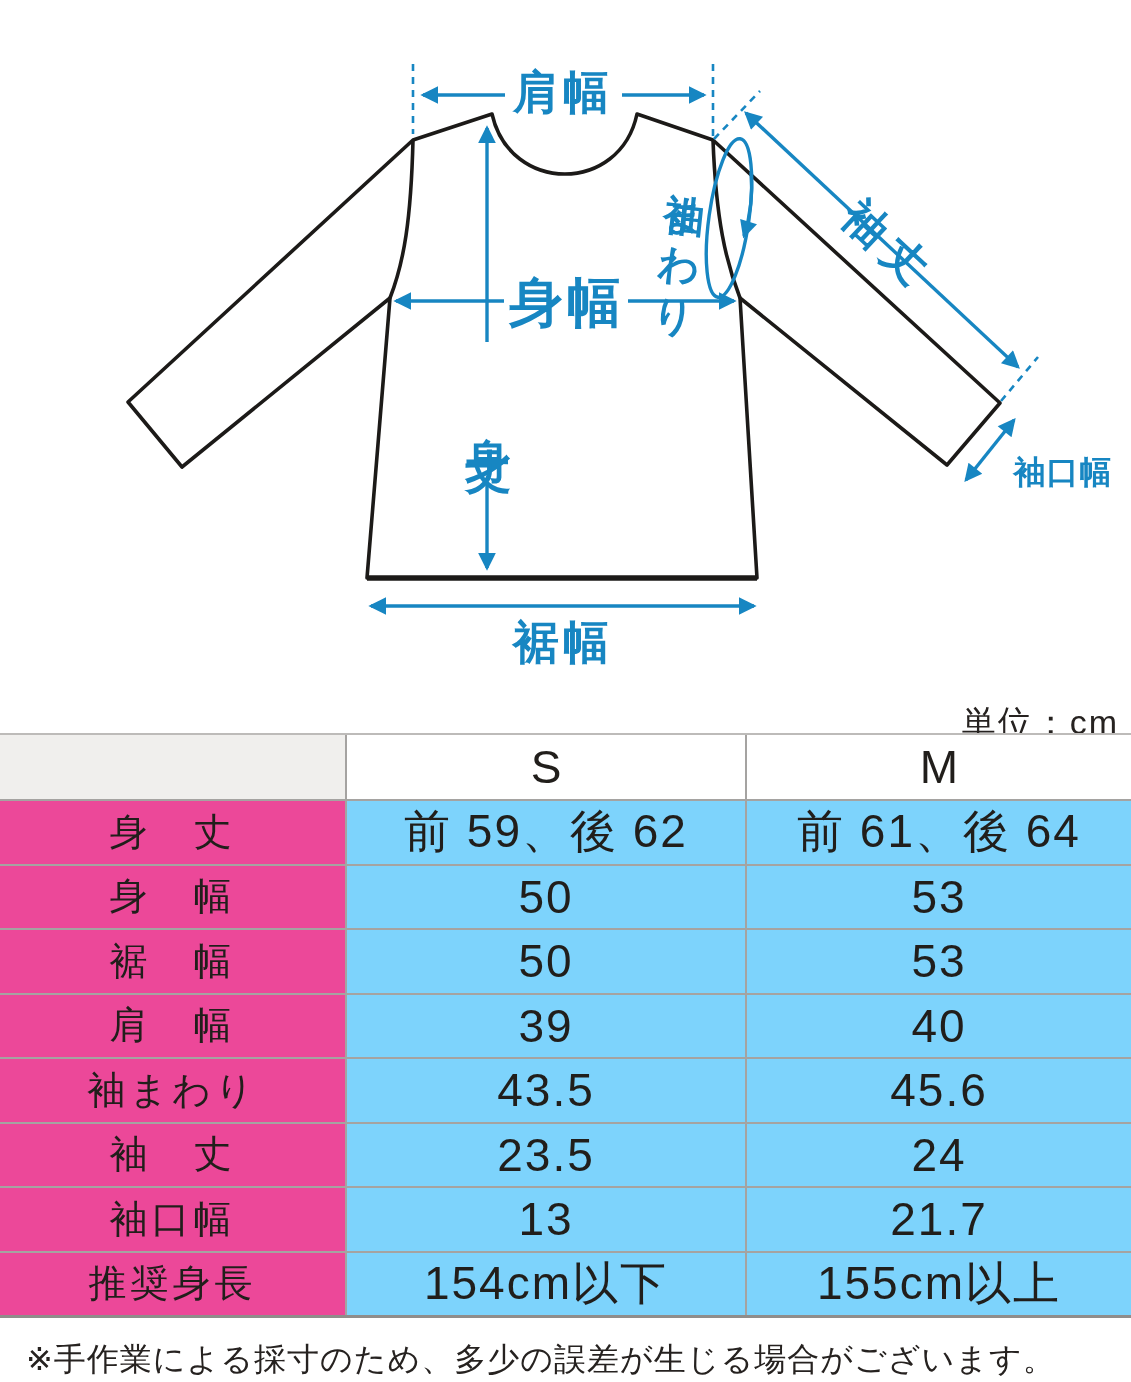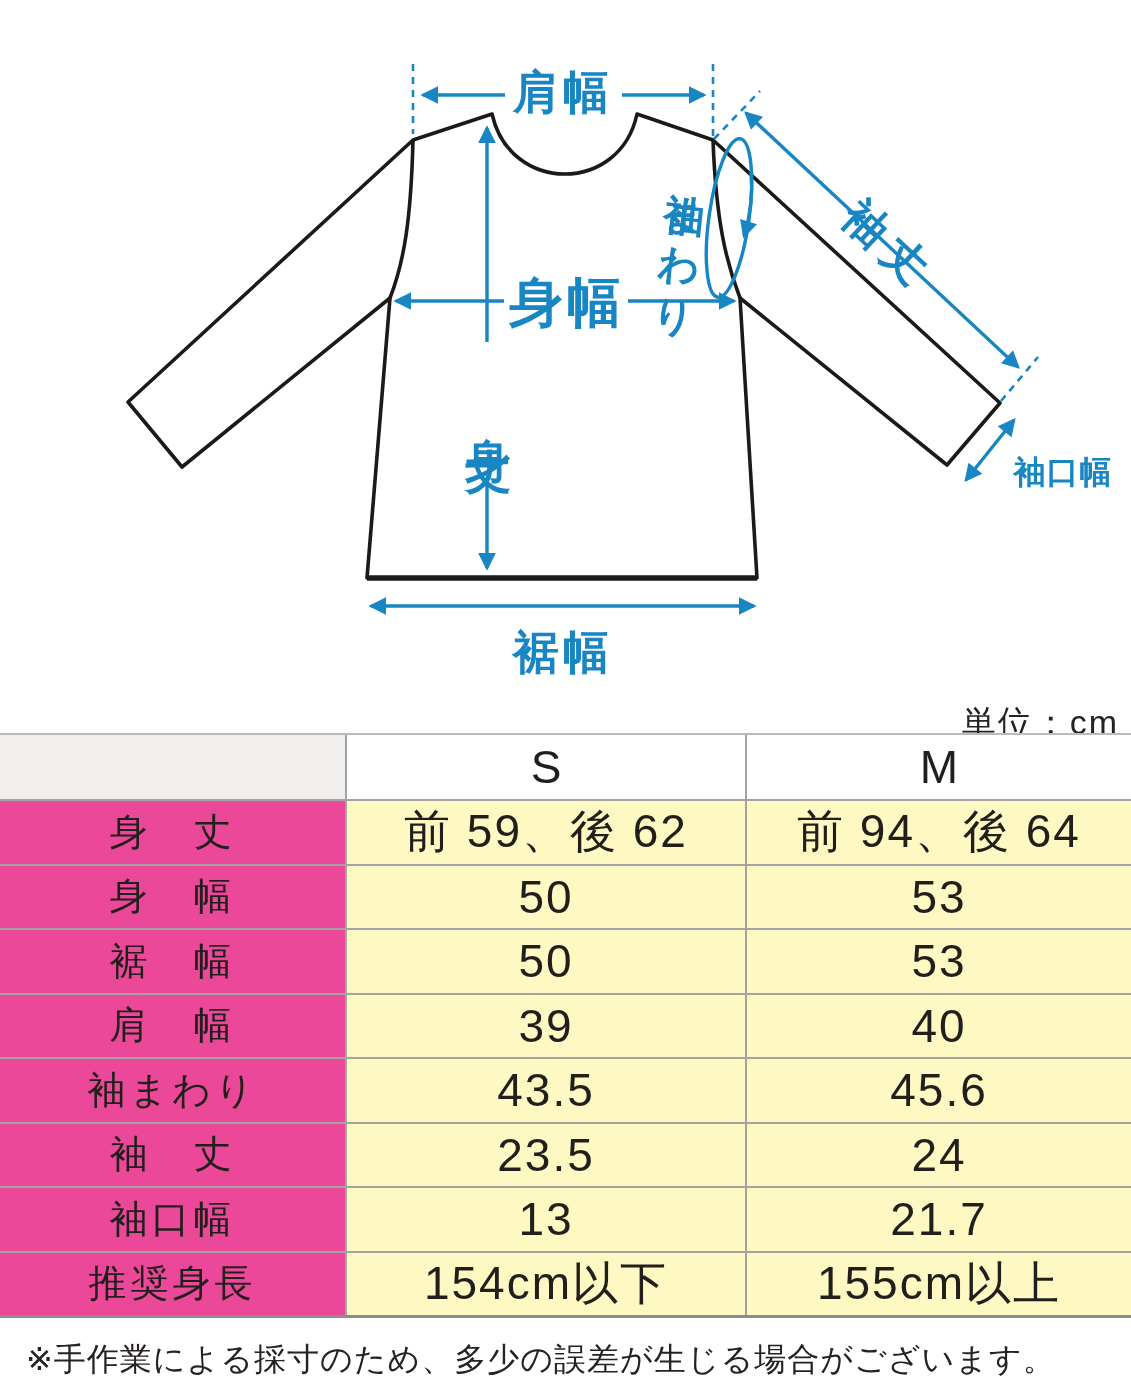--- a/index.html
+++ b/index.html
@@ -4,40 +4,40 @@
 <style>
   html,body{margin:0;padding:0;background:#ffffff;}
   body{width:1131px;height:1382px;position:relative;overflow:hidden;
        font-family:"Liberation Sans","DejaVu Sans",sans-serif;color:#211e1b;}
   .stage{position:absolute;inset:0;}
   svg{position:absolute;left:0;top:0;}
   .dlabel{position:absolute;color:#1786c2;font-weight:700;text-align:center;
           white-space:nowrap;line-height:1.05;}
   .lbl-shoulder{left:458px;top:68px;width:210px;font-size:46px;letter-spacing:4px;}
   .lbl-bodywidth{left:462px;top:274px;width:210px;font-size:54px;letter-spacing:4px;}
-  .lbl-hem{left:458px;top:618px;width:210px;font-size:46px;letter-spacing:4px;margin-top:10px;}
+  .lbl-hem{left:458px;top:618px;width:210px;font-size:46px;letter-spacing:4px;}
   .lbl-bodylen{left:462px;top:346px;width:52px;font-size:46px;
                writing-mode:vertical-rl;text-orientation:upright;line-height:1.1;
                letter-spacing:10px;height:130px;}
   .lbl-armround{left:654px;top:144px;width:50px;font-size:41px;
                 writing-mode:vertical-rl;text-orientation:upright;line-height:1.1;
                 letter-spacing:5px;height:195px;transform:rotate(6deg);}
   .lbl-sleevelen{left:824px;top:222px;width:130px;font-size:44px;letter-spacing:10px;
                  transform:rotate(43deg);}
   .lbl-cuff{left:998px;top:456px;width:130px;font-size:32px;letter-spacing:1px;}
   .unit{position:absolute;right:12px;top:700px;font-size:34px;color:#262220;
         letter-spacing:2px;}
   table.size{position:absolute;left:0;top:733px;width:1131px;border-collapse:collapse;
              table-layout:fixed;}
   table.size col.c0{width:346px;} table.size col.c1{width:400px;} table.size col.c2{width:385px;}
   table.size th,table.size td{border-top:2px solid #a5a3a1;border-bottom:2px solid #a5a3a1;
              text-align:center;vertical-align:middle;font-weight:400;padding:0;}
   table.size thead th{height:64px;font-size:46px;background:#ffffff;}
   table.size thead th.corner{background:#f0efed;}
-  table.size td{height:62.5px;font-size:46px;background:#fef9c3;letter-spacing:2px;}
+  table.size td{height:62.5px;font-size:46px;background:#7dd3fc;letter-spacing:2px;}
   table.size td.rowlabel{background:#ec4899;font-size:38px;letter-spacing:4px;}
   table.size .vline{border-left:2px solid #a5a3a1;}
   table.size tr:first-child th{border-top:2px solid #bdbbb9;}
   table.size tr:last-child td{border-bottom:3px solid #8f8d8b;}
   .note{position:absolute;left:26px;top:1338px;font-size:32px;color:#262220;
         letter-spacing:1px;}
 </style>
 </head>
 <body>
 
@@ -108,21 +108,21 @@
       <tr>
         <th class="corner"></th>
         <th class="vline">S</th>
         <th class="vline">M</th>
       </tr>
     </thead>
     <tbody>
       <tr>
         <td class="rowlabel">身　丈</td>
         <td class="vline">前 59、後 62</td>
-        <td class="vline">前 94、後 64</td>
+        <td class="vline">前 61、後 64</td>
       </tr>
       <tr>
         <td class="rowlabel">身　幅</td>
         <td class="vline">50</td>
         <td class="vline">53</td>
       </tr>
       <tr>
         <td class="rowlabel">裾　幅</td>
         <td class="vline">50</td>
         <td class="vline">53</td>

